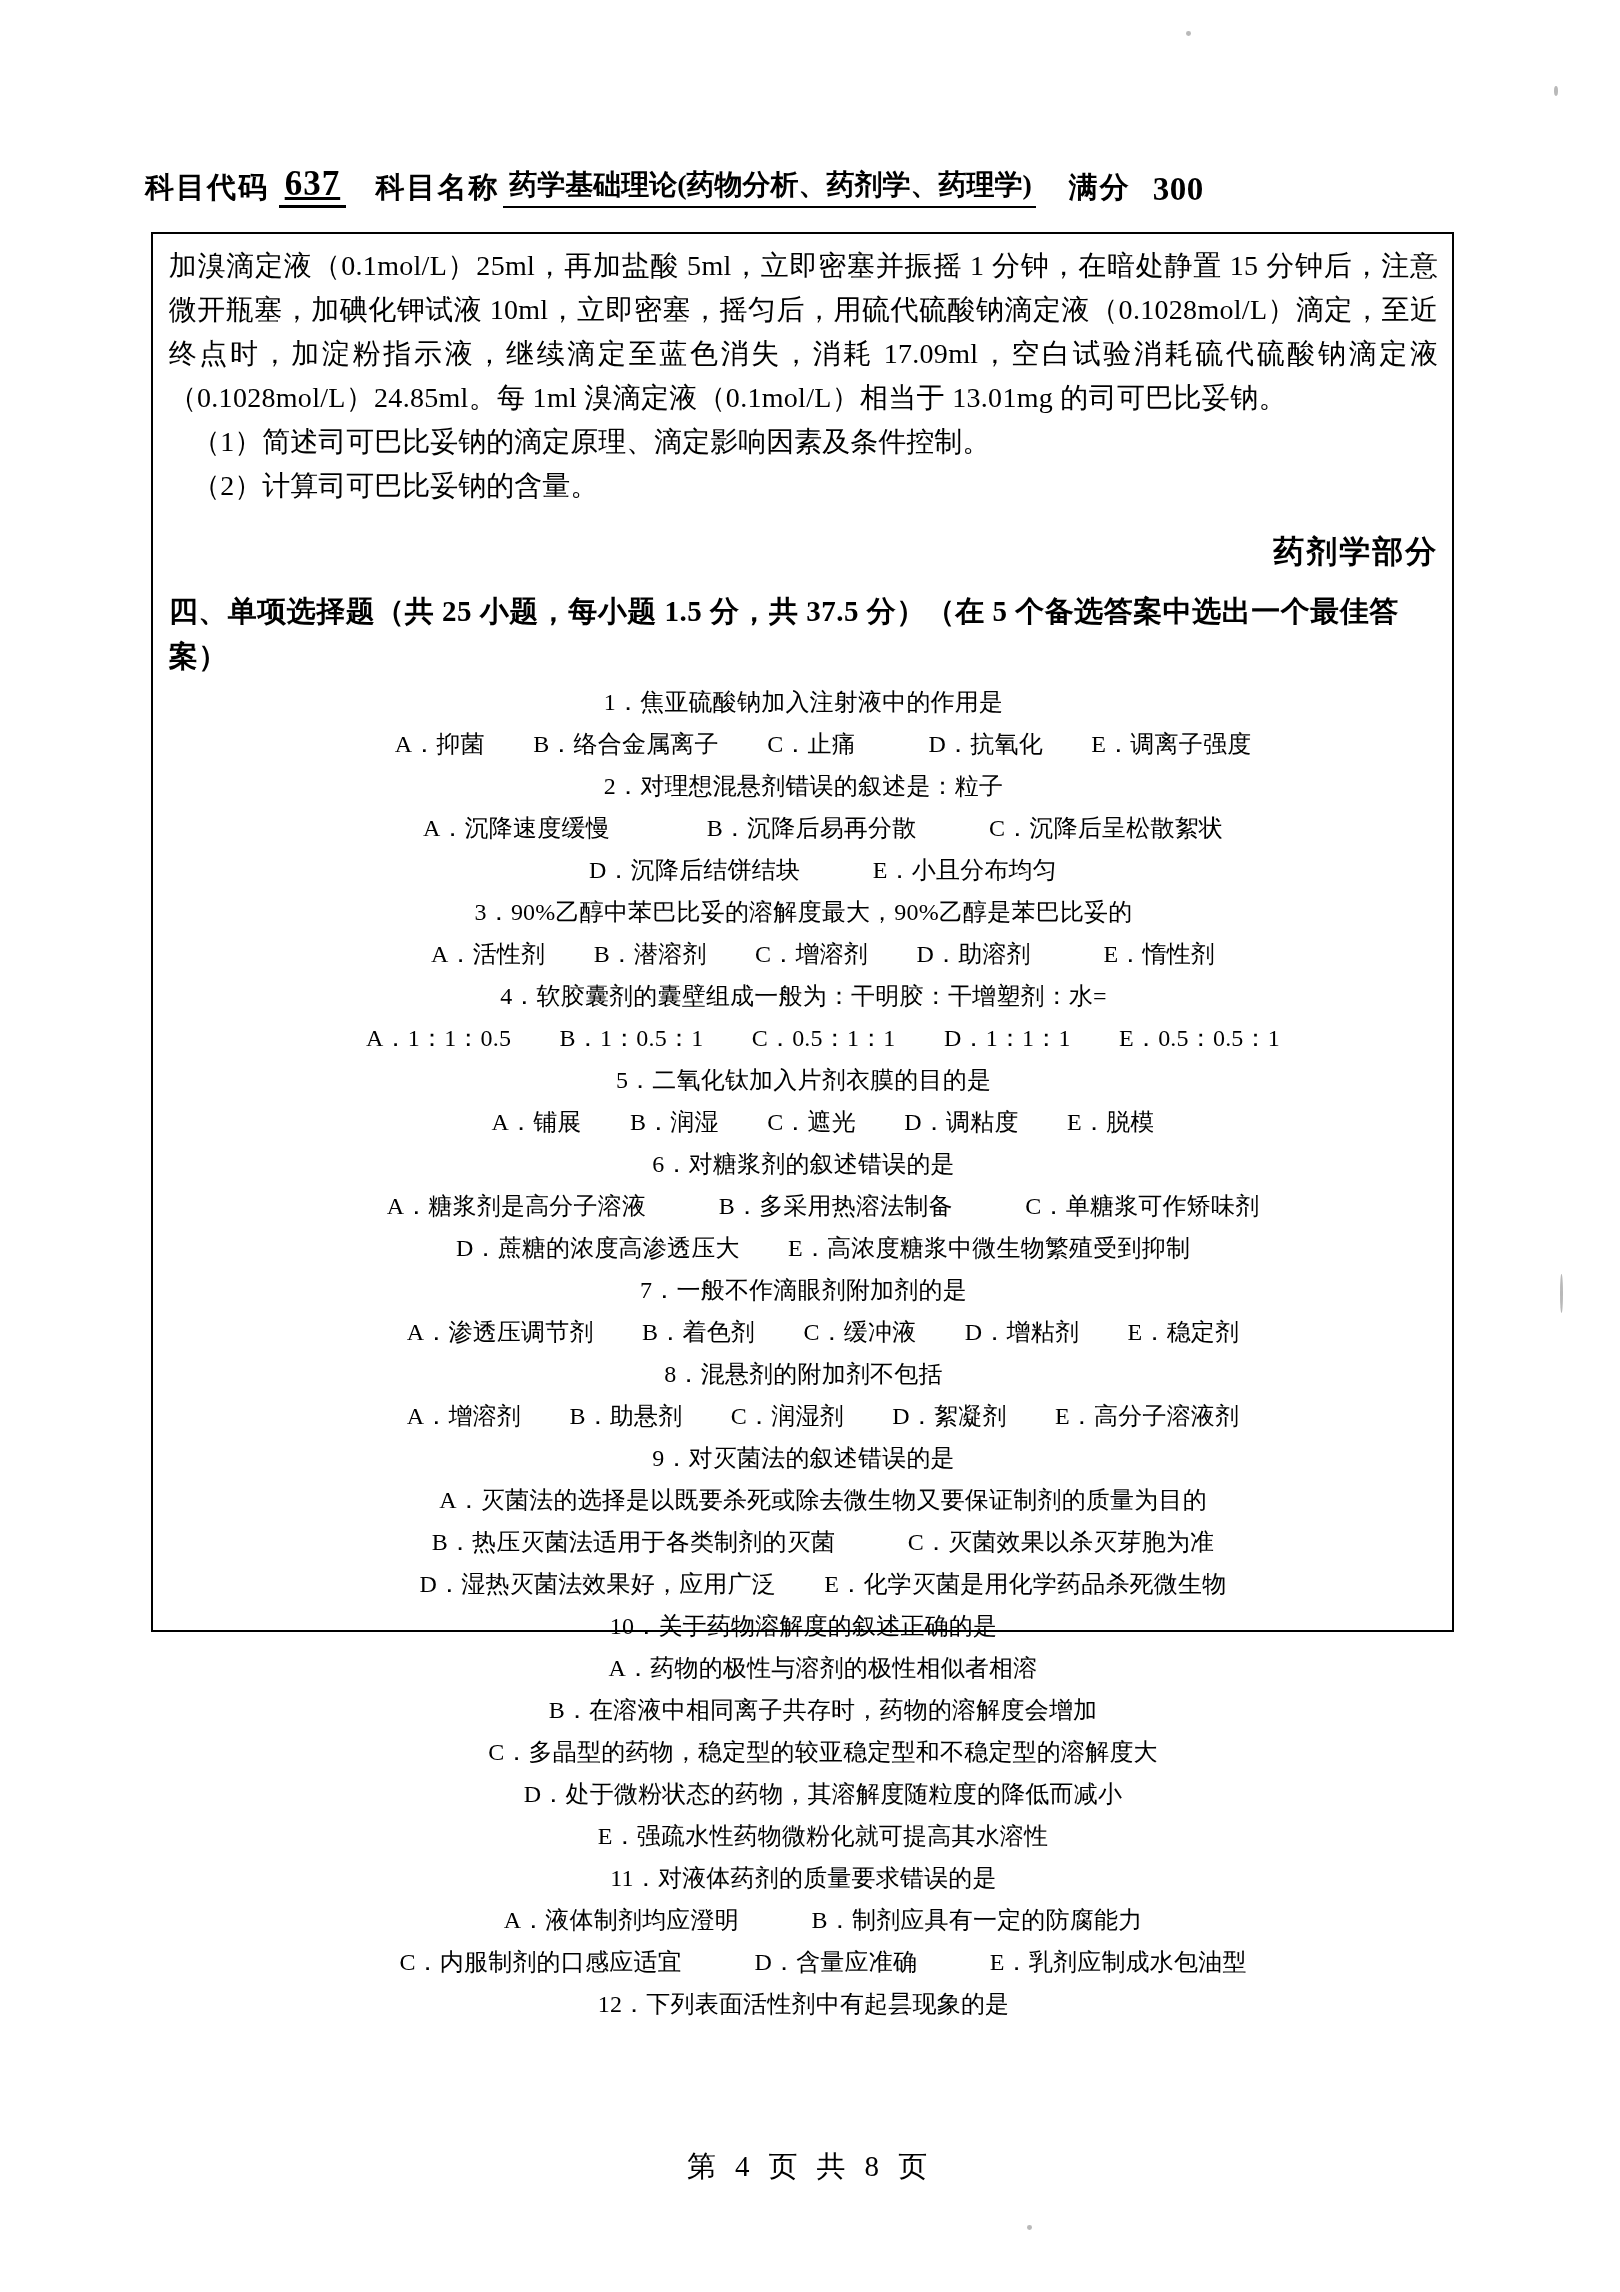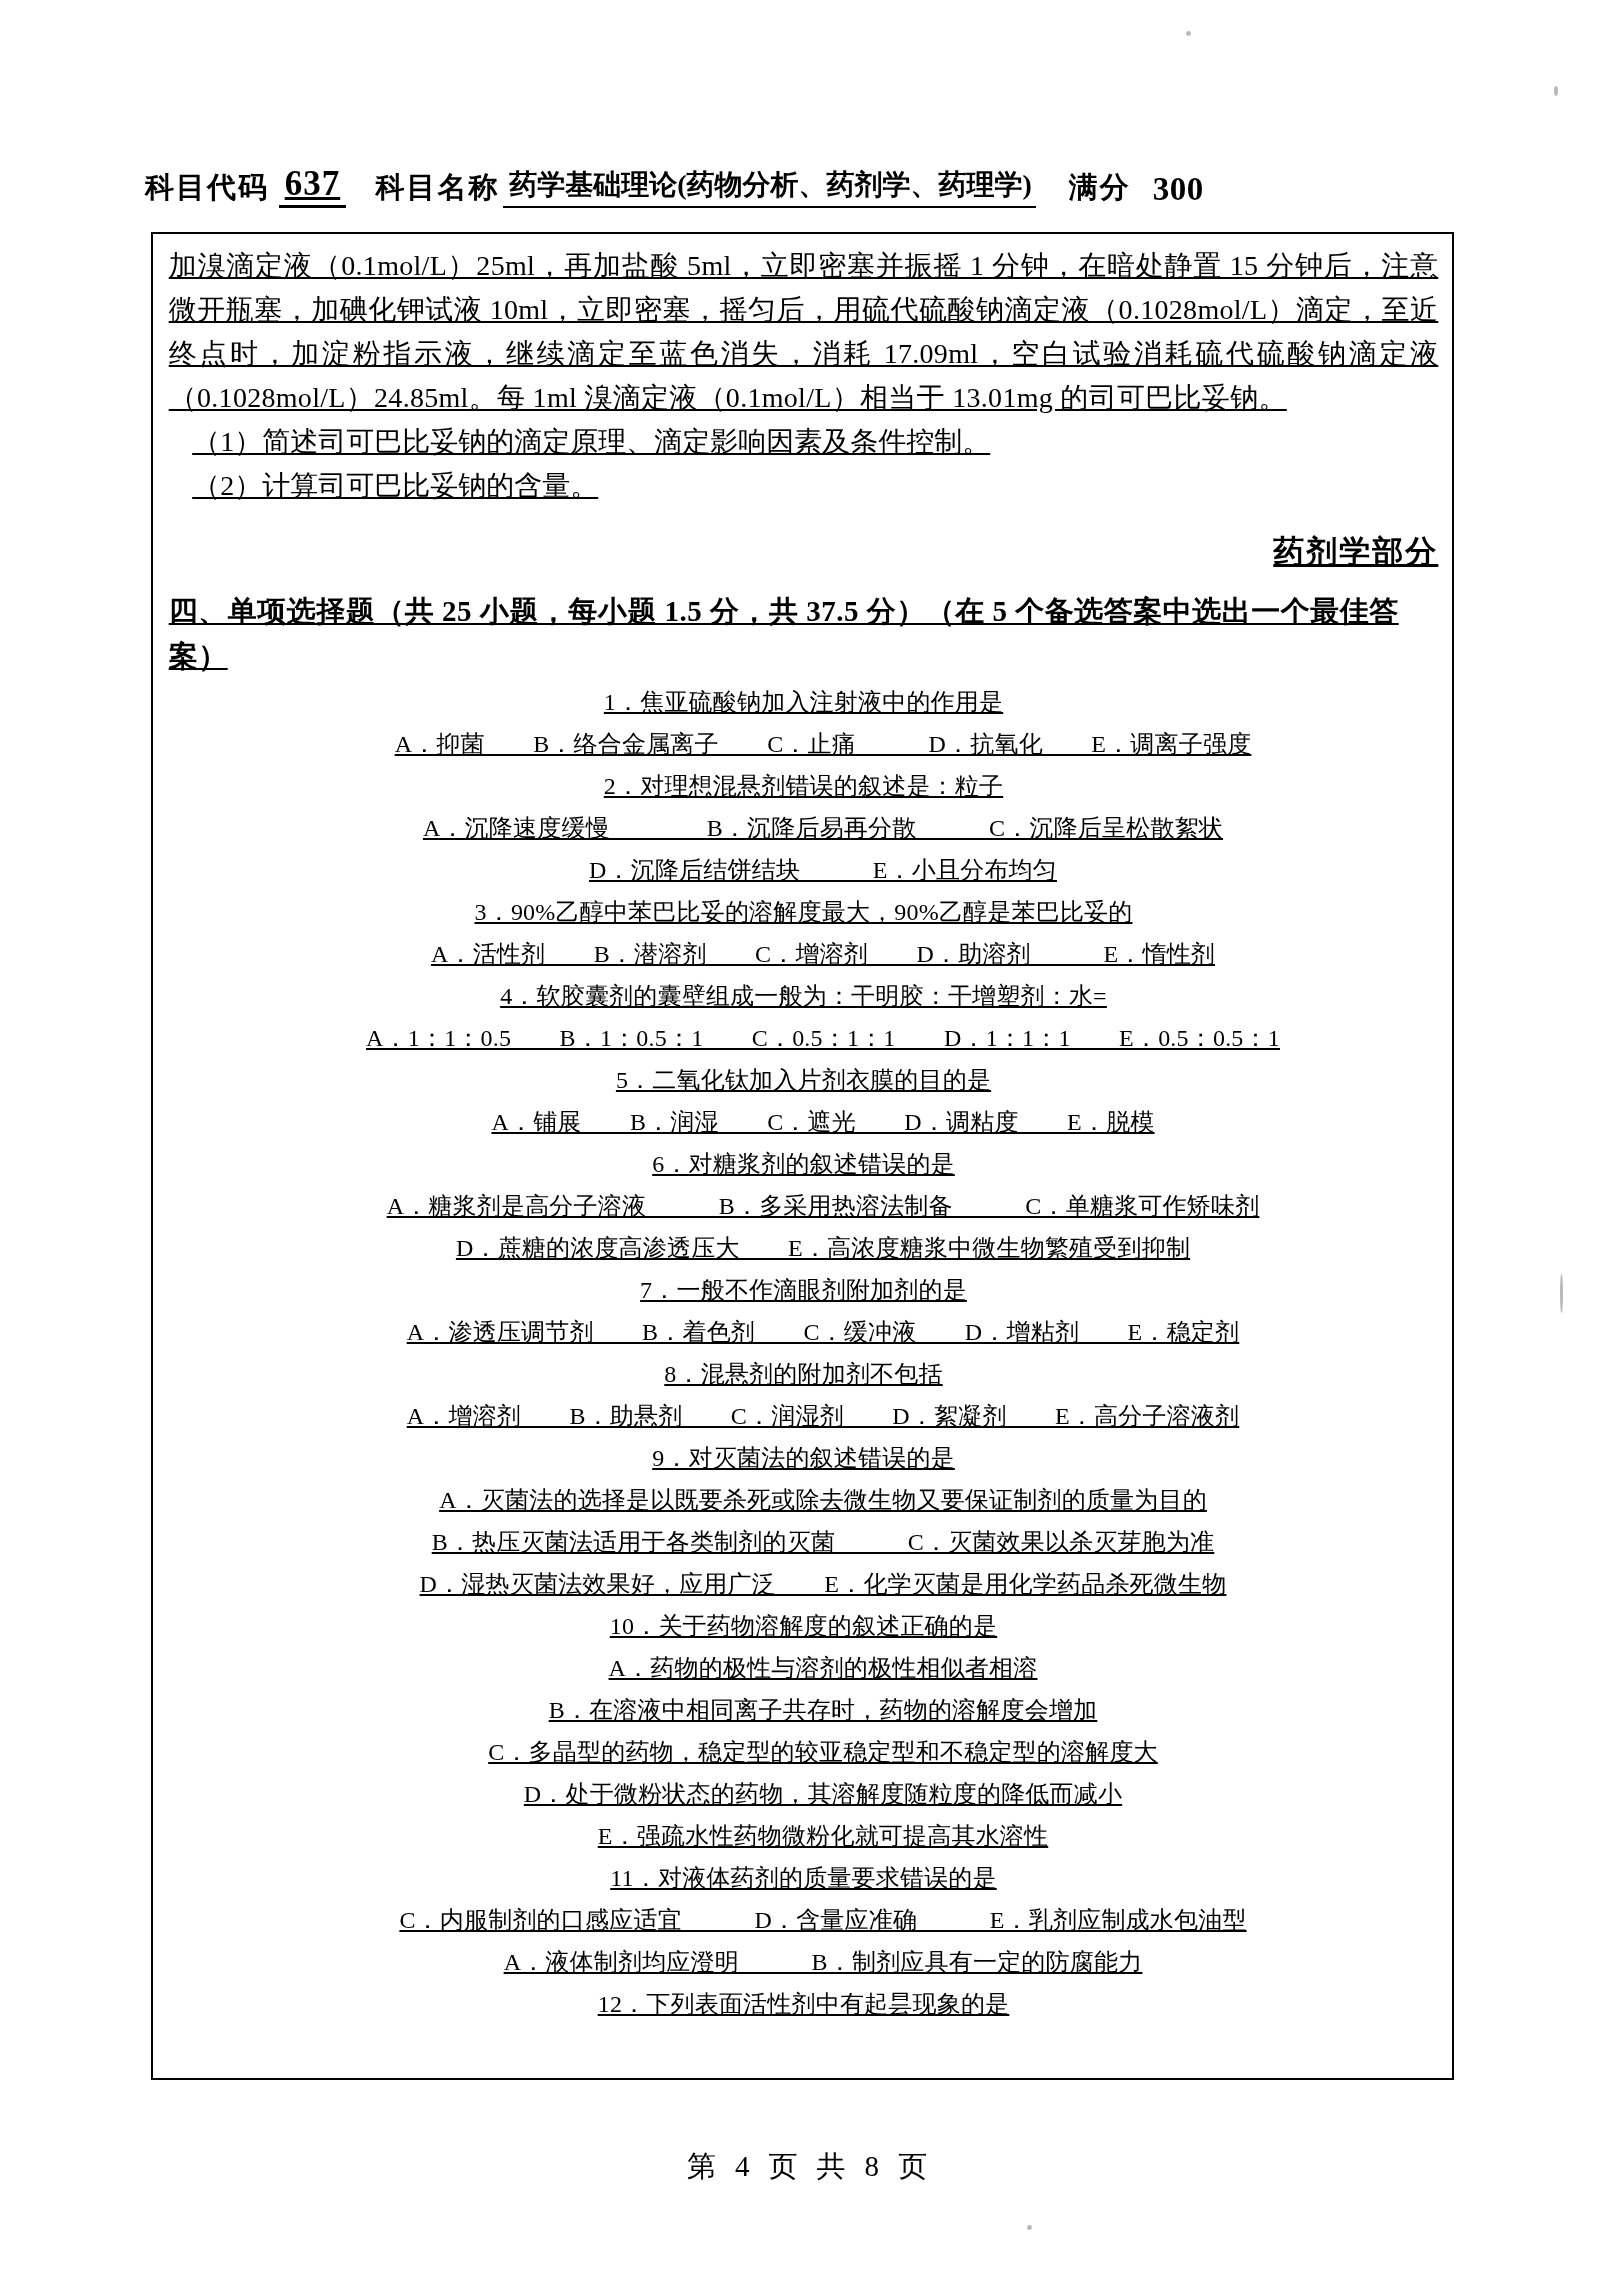--- a/index.html
+++ b/index.html
@@ -76,25 +76,24 @@
     font-weight: bold;
     margin-left: 22px;
   }
 
   
   .box {
     position: absolute;
     left: 151px;
     top: 232px;
     width: 1303px;
-    height: 1848px;
+    height: 1400px;
     border: 2.9px solid #000;
     box-sizing: border-box;
     padding: 9.8px 13.7px 0 15.7px;
-    text-decoration: underline;
   }
 
   .para {
     font-size: 28px;
     line-height: 44px;
     text-align: justify;
     text-justify: inter-ideograph;
     letter-spacing: 0.3px;
   }
   .para-indent {
@@ -217,22 +216,22 @@
     <div class="q q-opts">D．湿热灭菌法效果好，应用广泛　　E．化学灭菌是用化学药品杀死微生物</div>
 
     <div class="q q-stem">10．关于药物溶解度的叙述正确的是</div>
     <div class="q q-opts">A．药物的极性与溶剂的极性相似者相溶</div>
     <div class="q q-opts">B．在溶液中相同离子共存时，药物的溶解度会增加</div>
     <div class="q q-opts">C．多晶型的药物，稳定型的较亚稳定型和不稳定型的溶解度大</div>
     <div class="q q-opts">D．处于微粉状态的药物，其溶解度随粒度的降低而减小</div>
     <div class="q q-opts">E．强疏水性药物微粉化就可提高其水溶性</div>
 
     <div class="q q-stem">11．对液体药剂的质量要求错误的是</div>
+    <div class="q q-opts">A．液体制剂均应澄明　　　B．制剂应具有一定的防腐能力</div>
     <div class="q q-opts">C．内服制剂的口感应适宜　　　D．含量应准确　　　E．乳剂应制成水包油型</div>
-    <div class="q q-opts">A．液体制剂均应澄明　　　B．制剂应具有一定的防腐能力</div>
 
     <div class="q q-stem">12．下列表面活性剂中有起昙现象的是</div>
 
   </div>
 
   <div class="footer">第 4 页 共 8 页</div>
 
 </div>
 
 

